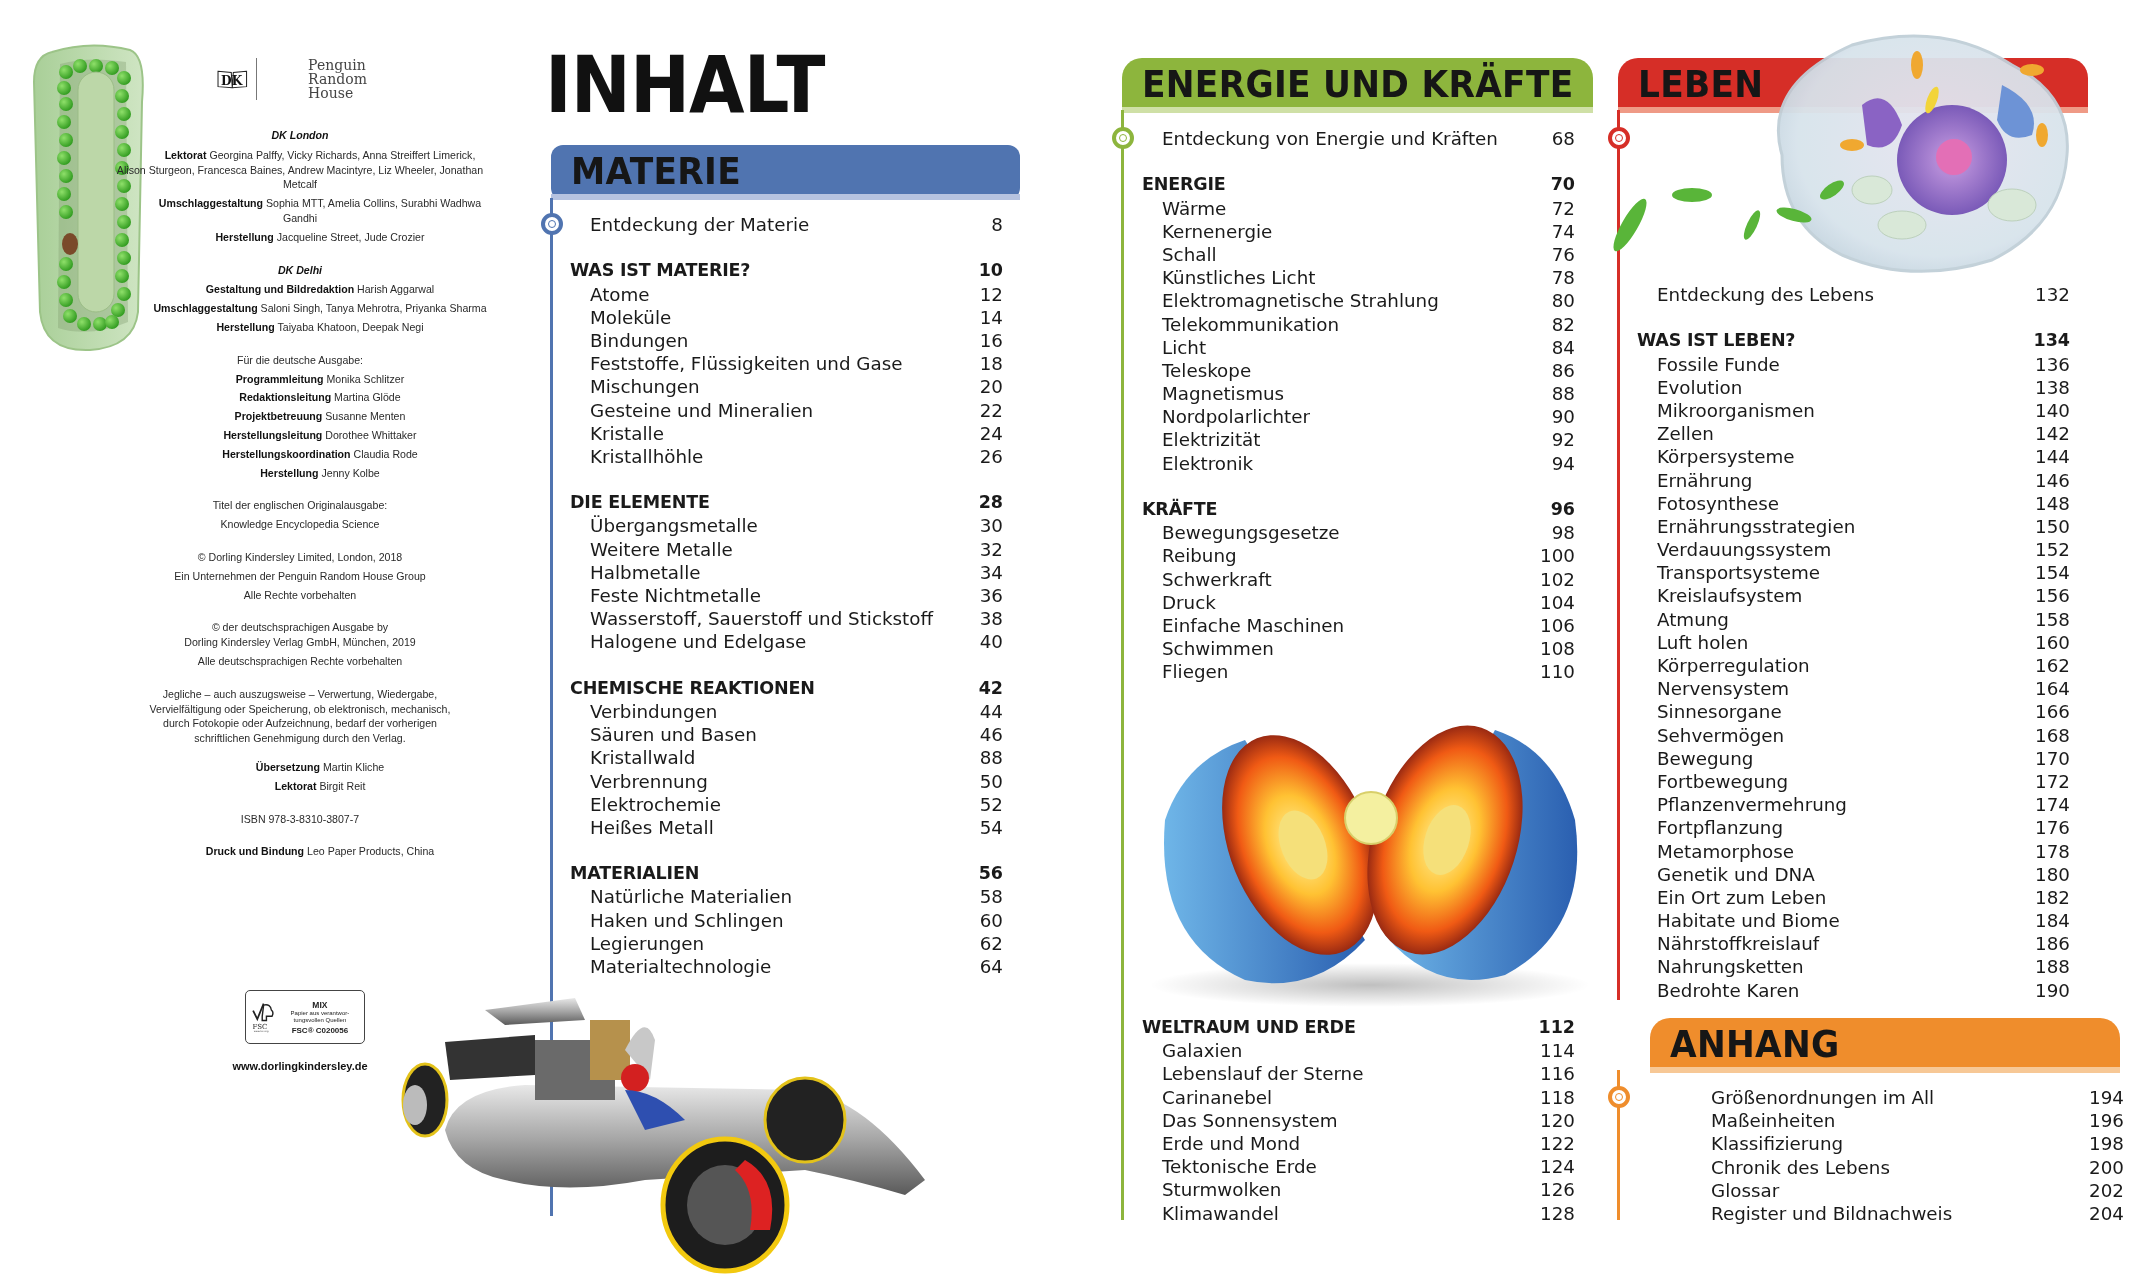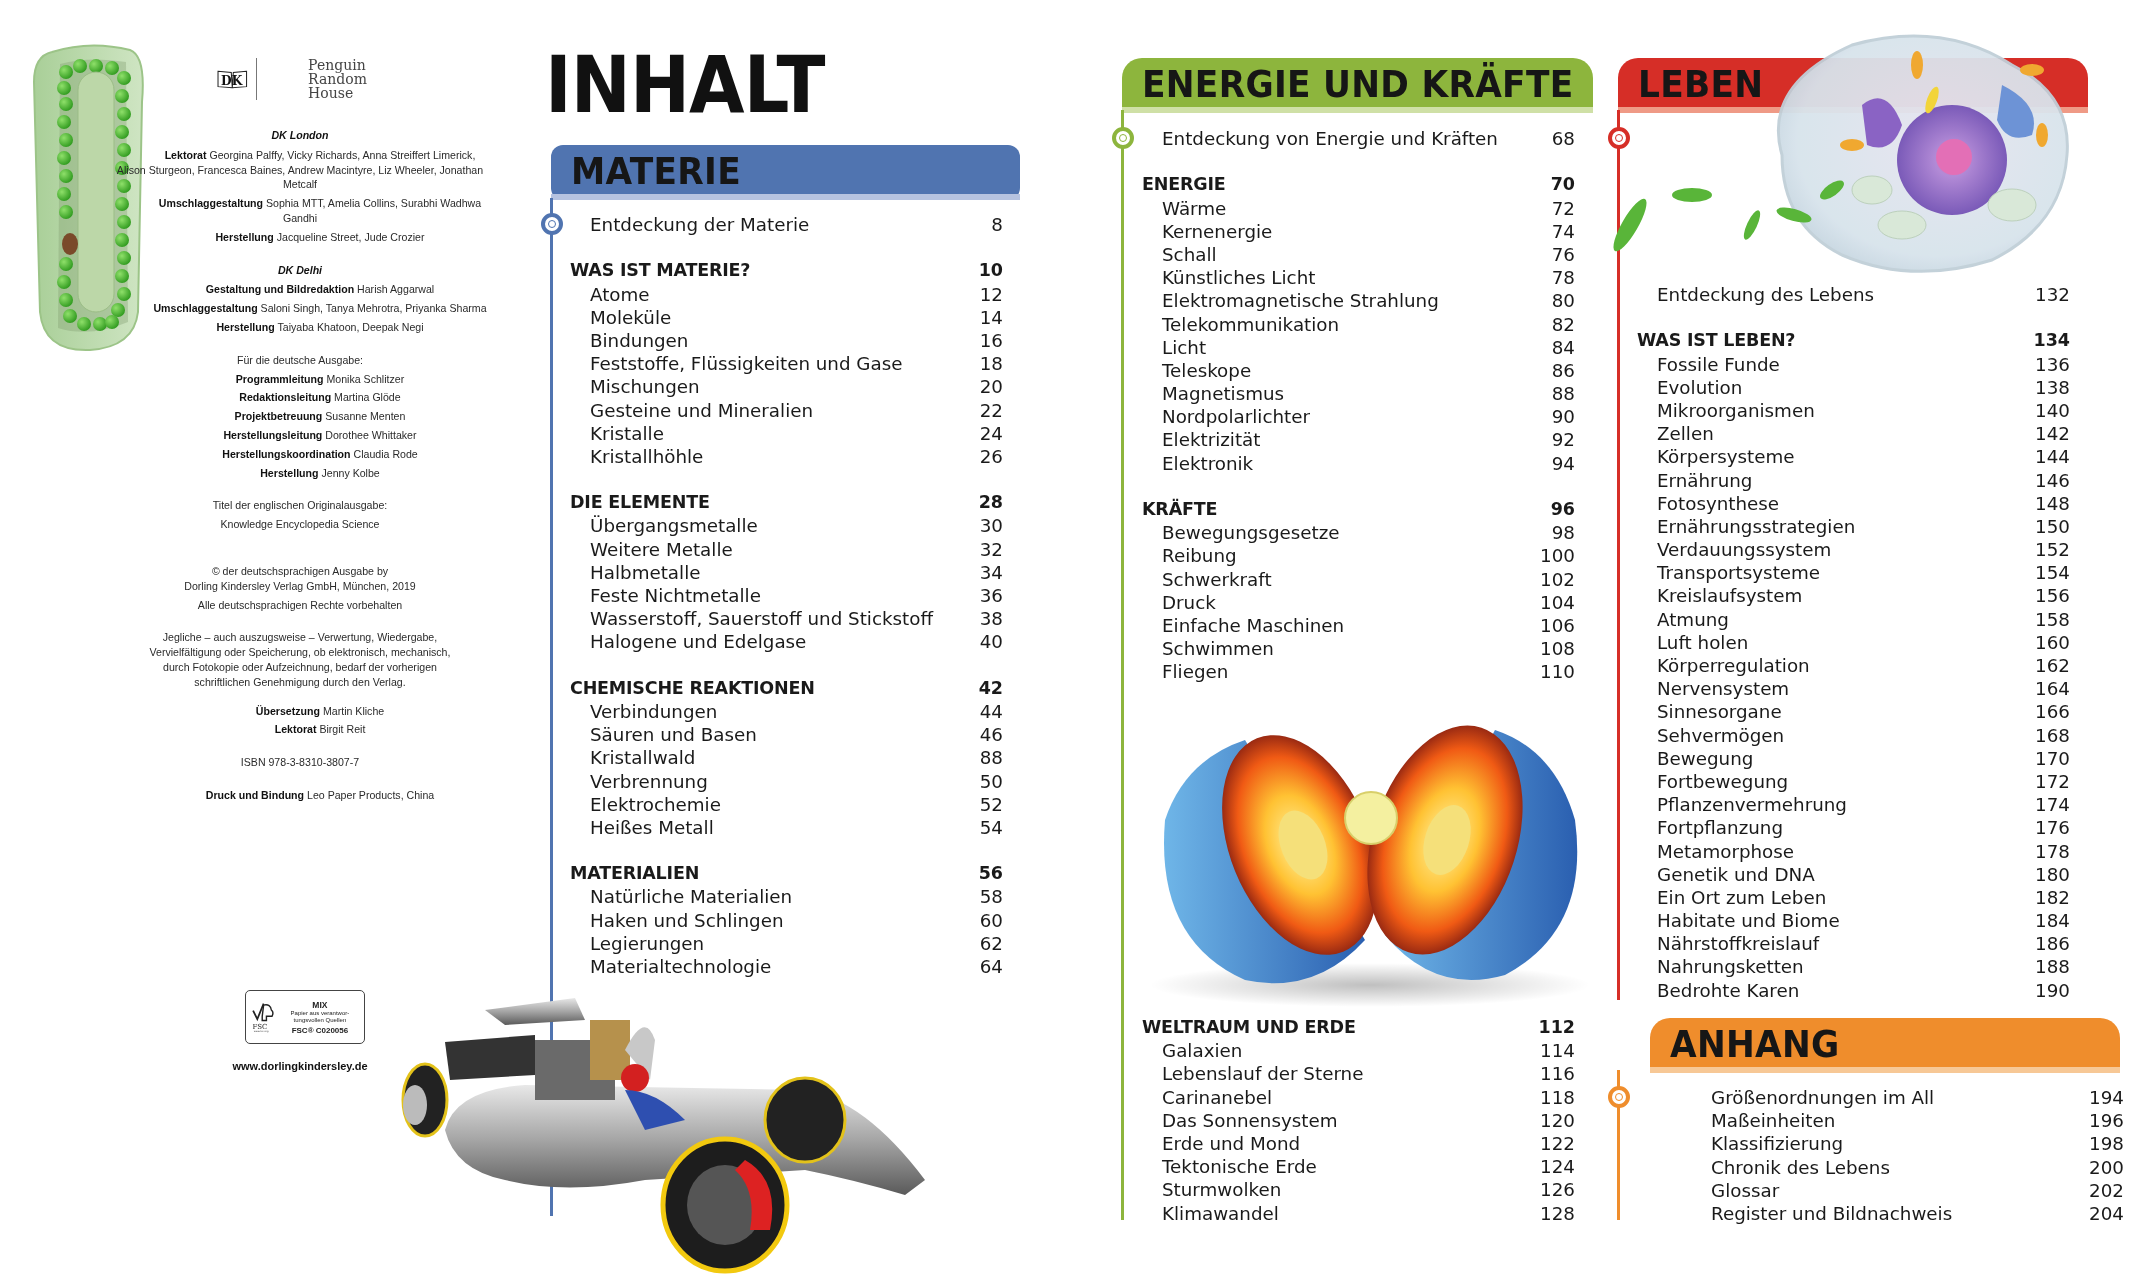--- a/index.html
+++ b/index.html
@@ -134,20 +134,25 @@
   <div class="grp"><b>Programmleitung</b> <span>Monika Schlitzer</span></div>
   <div class="grp"><b>Redaktionsleitung</b> <span>Martina Glöde</span></div>
   <div class="grp"><b>Projektbetreuung</b> <span>Susanne Menten</span></div>
   <div class="grp"><b>Herstellungsleitung</b> <span>Dorothee Whittaker</span></div>
   <div class="grp"><b>Herstellungskoordination</b> <span>Claudia Rode</span></div>
   <div class="grp"><b>Herstellung</b> <span>Jenny Kolbe</span></div>
   <div class="gap"></div>
   <div class="grp">Titel der englischen Originalausgabe:</div>
   <div class="grp">Knowledge Encyclopedia Science</div>
   <div class="gap"></div>
+  <div>
+    <div class="grp">© Dorling Kindersley Limited, London, 2018</div>
+    <div class="grp">Ein Unternehmen der Penguin Random House Group</div>
+    <div class="grp">Alle Rechte vorbehalten</div>
+  </div>
   <div class="gap"></div>
   <div>
     <div>© der deutschsprachigen Ausgabe by</div>
     <div class="grp">Dorling Kindersley Verlag GmbH, München, 2019</div>
     <div class="grp">Alle deutschsprachigen Rechte vorbehalten</div>
   </div>
   <div class="gap"></div>
   <div>
     <div>Jegliche – auch auszugsweise – Verwertung, Wiedergabe,</div>
     <div>Vervielfältigung oder Speicherung, ob elektronisch, mechanisch,</div>

